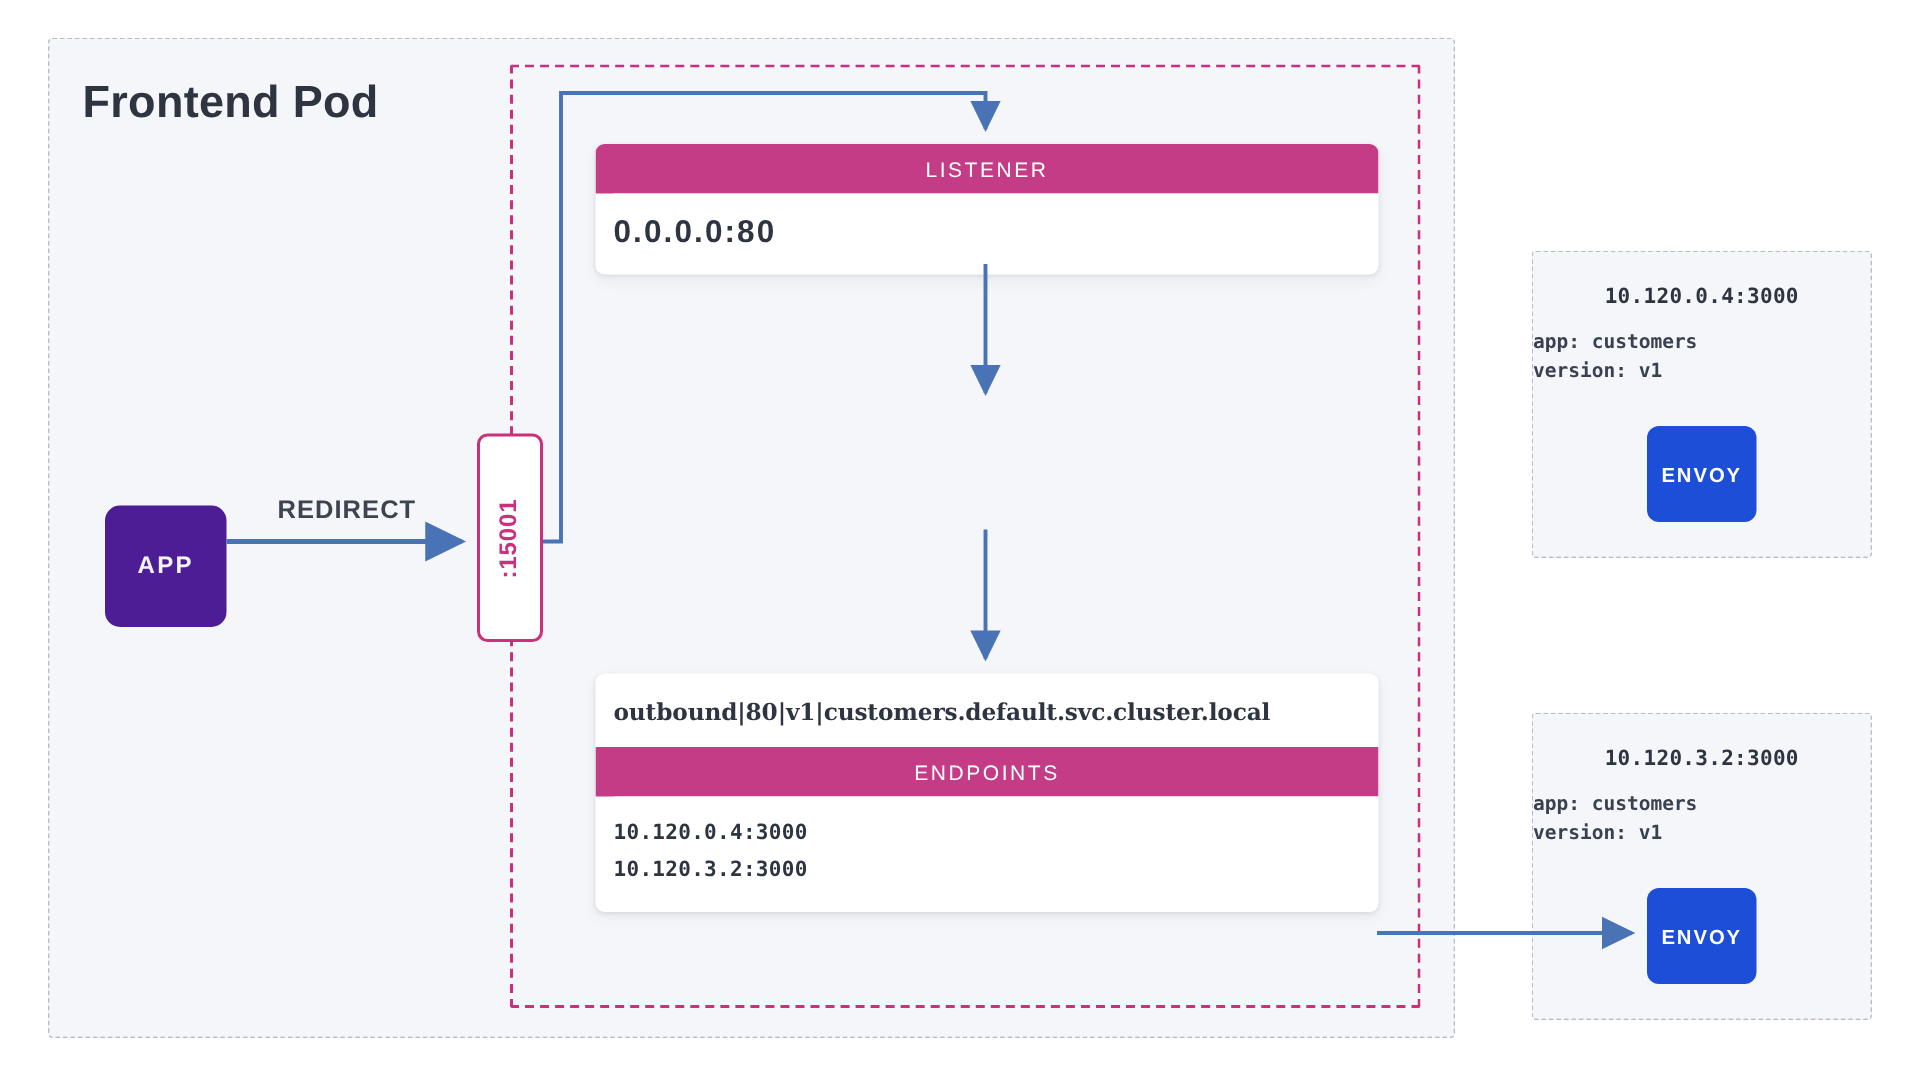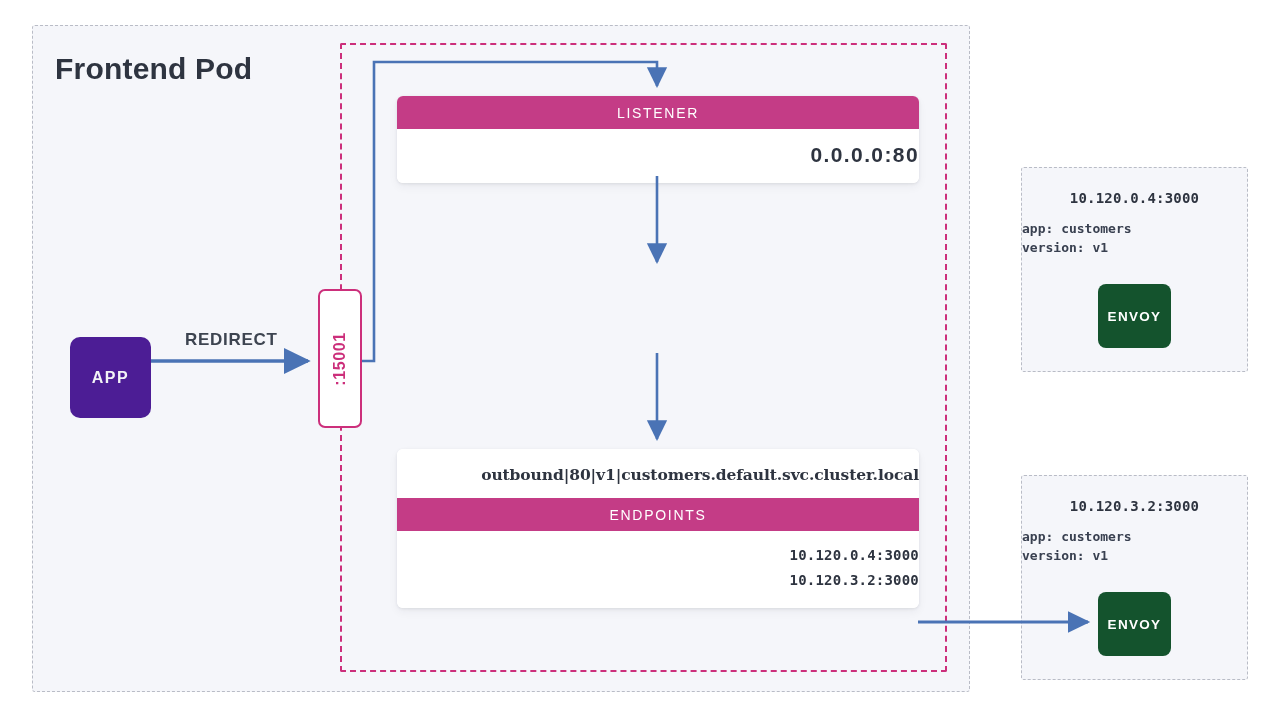--- a/index.html
+++ b/index.html
@@ -126,22 +126,23 @@
     color: #ffffff;
     font-size: 14px;
     font-weight: 500;
     letter-spacing: 1.7px;
     text-align: center;
     padding: 10px 0 9px;
     line-height: 1;
   }
   .cfg-body {
     background: #ffffff;
-    text-align: right;
-    color: #2e3440;
+    text-align: left;
+    color: #2e3440;
+    margin-left: 12px;
   }
   .cfg-val-big {
     font-size: 21px;
     font-weight: 700;
     letter-spacing: 1.4px;
     padding: 14px 0 16px;
     font-family: "Liberation Sans", sans-serif;
   }
   .cfg-val-mono {
     font-family: "DejaVu Serif", "Liberation Serif", serif;
@@ -205,21 +206,21 @@
     font-weight: 700;
     color: #394050;
     line-height: 1.45;
   }
   .envoy-chip {
     position: absolute;
     left: 76px;
     top: 116px;
     width: 73px;
     height: 64px;
-    background: #14532d;
+    background: #1d4ed8;
     border-radius: 8px;
     display: flex;
     align-items: center;
     justify-content: center;
     color: #ffffff;
     font-size: 13.5px;
     font-weight: 700;
     letter-spacing: 1.3px;
   }
 

